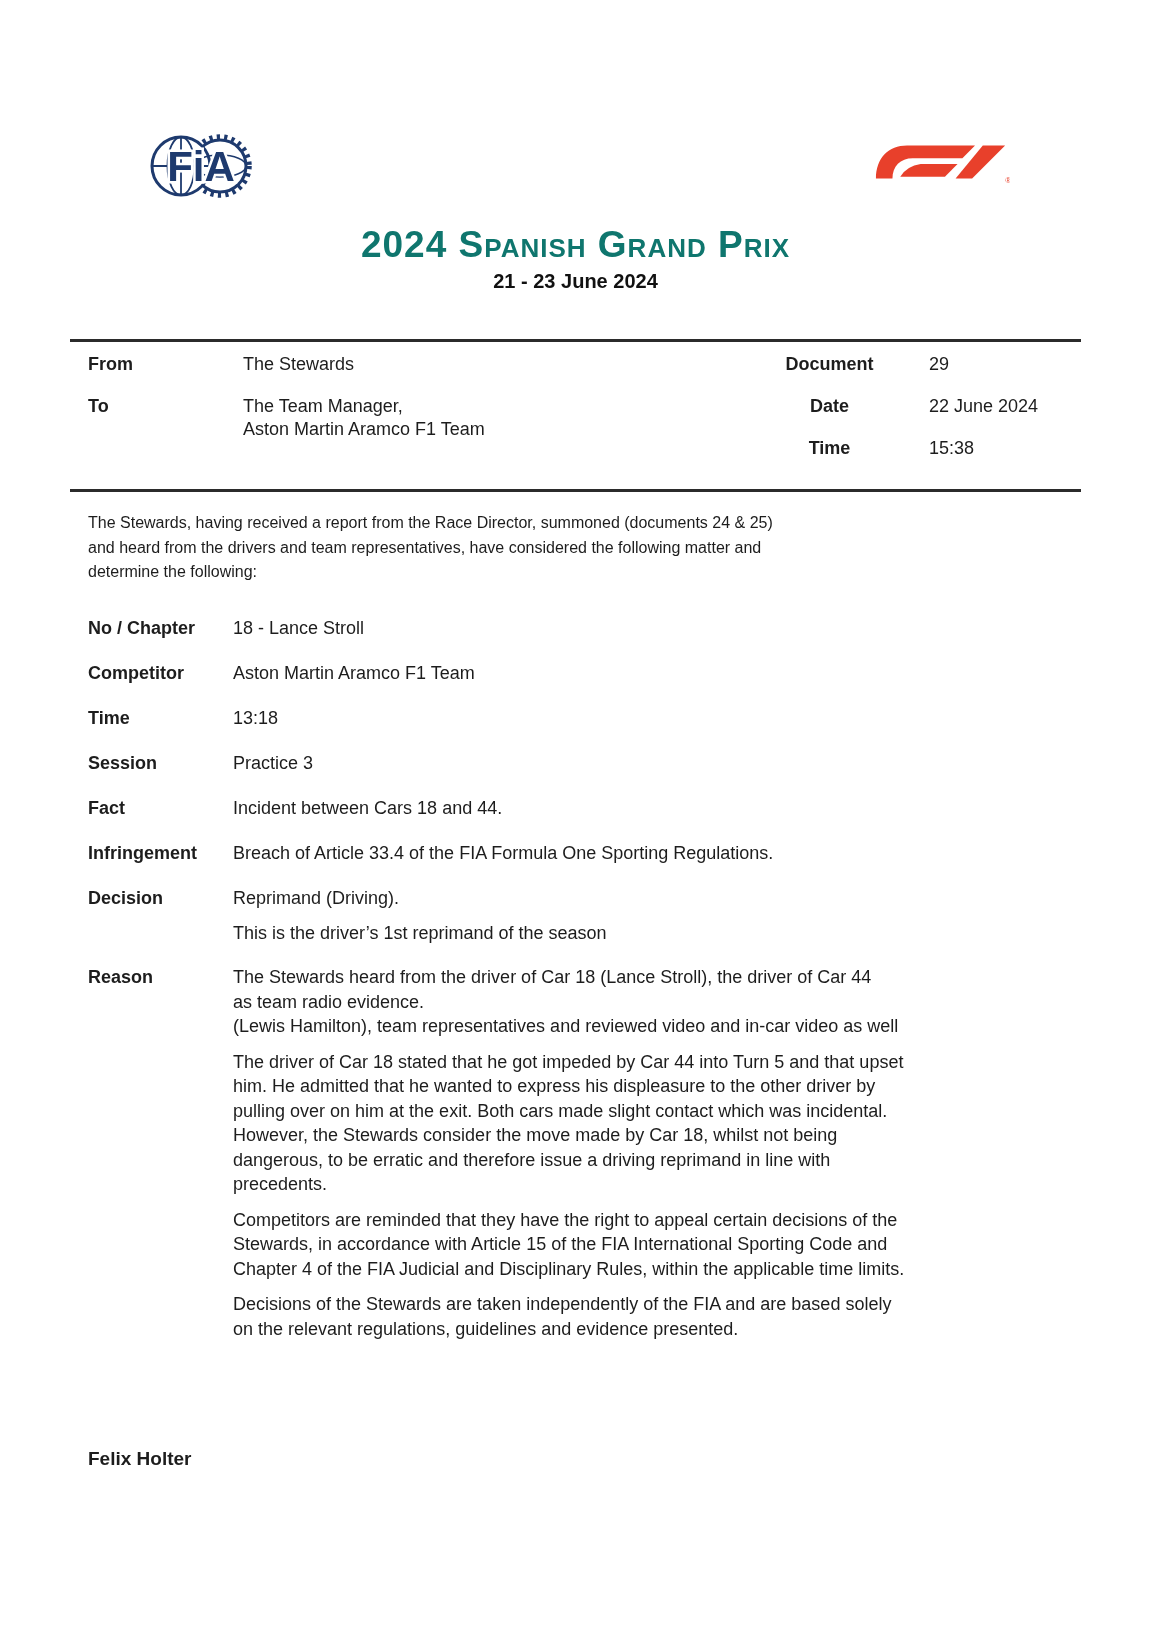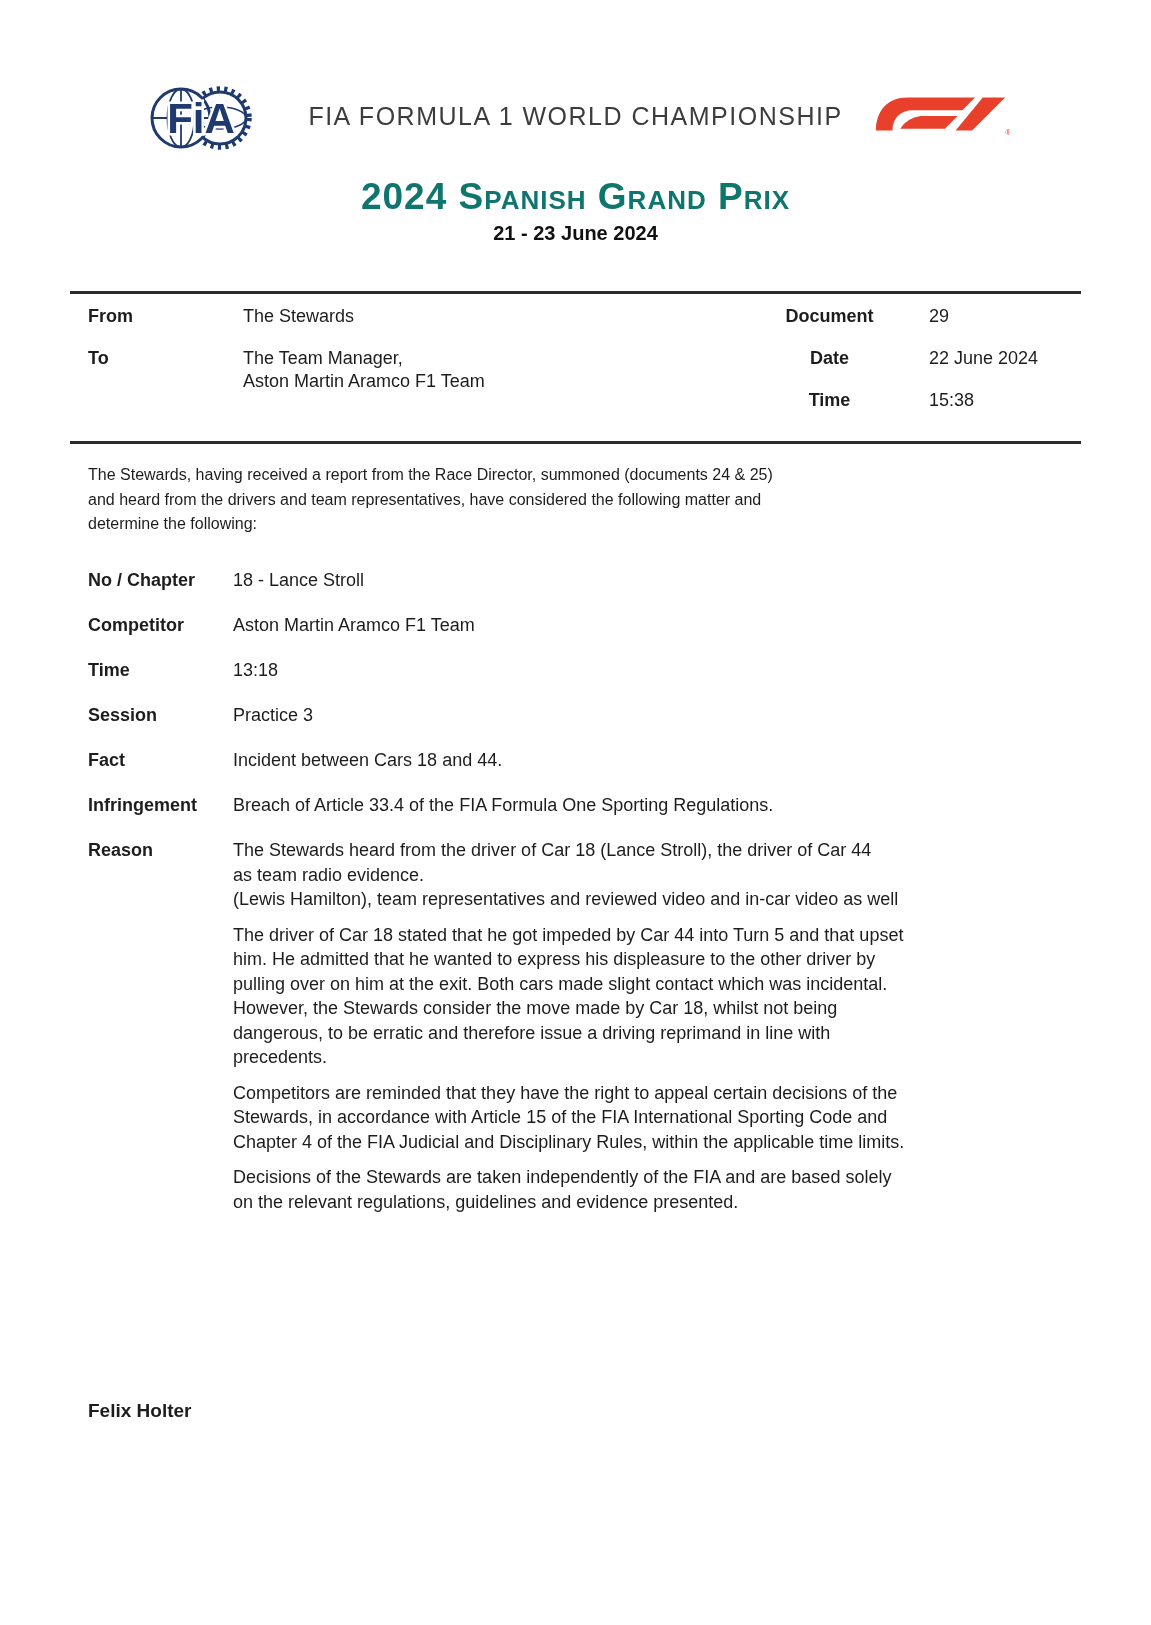--- a/index.html
+++ b/index.html
@@ -4,20 +4,21 @@
 <style>
   html,body { margin:0; padding:0; background:#ffffff; }
   .page {
     position: relative;
     width: 1151px;
     height: 1418px;
     background: #ffffff;
     font-family: "Liberation Sans", "DejaVu Sans", sans-serif;
     color: #1d1d1d;
     overflow: hidden;
+    margin-top: 48px;
   }
 
   
   .fia-logo { position:absolute; left:148px; top:85px; width:107px; height:66px; }
   .championship {
     position:absolute; left:0; right:0; top:102px;
     text-align:center;
     font-size:25px; font-weight:400; letter-spacing:1.5px;
     color:#3c3c3c; white-space:nowrap;
   }
@@ -79,21 +80,20 @@
     <circle cx="72" cy="32.5" r="29" fill="none" stroke="#1e3a6e" stroke-width="5.5" stroke-dasharray="3.2 4.2"></circle>
     <circle cx="72" cy="32.5" r="26" fill="#ffffff" stroke="#1e3a6e" stroke-width="3"></circle>
     <circle cx="33" cy="32.5" r="29" fill="#ffffff" stroke="#1e3a6e" stroke-width="3"></circle>
     <ellipse cx="33" cy="32.5" rx="13.5" ry="29" fill="none" stroke="#1e3a6e" stroke-width="1.8"></ellipse>
     <line x1="4" y1="32.5" x2="62" y2="32.5" stroke="#1e3a6e" stroke-width="1.8"></line>
     <line x1="33" y1="3.5" x2="33" y2="61.5" stroke="#1e3a6e" stroke-width="1.8"></line>
     <ellipse cx="72" cy="32.5" rx="26" ry="11" fill="none" stroke="#1e3a6e" stroke-width="1.5"></ellipse>
     <text x="53" y="47" text-anchor="middle" font-family="Liberation Sans, sans-serif" font-size="42" font-weight="800" fill="#1e3a6e" stroke="#ffffff" stroke-width="5" paint-order="stroke">FiA</text>
   </svg>
 
-  <div class="championship">FIA FORMULA 1 WORLD CHAMPIONSHIP</div>
 
   <svg class="f1-logo" viewBox="0 0 140 50" xmlns="http://www.w3.org/2000/svg">
     <path d="M 34 6 L 104 6 L 91 19 L 40 19 C 27 19 19 27 19 40 L 2 40 C 2 19 15 6 34 6 Z" fill="#e8402b"></path>
     <path d="M 48 25 L 86 25 L 73 38 L 27 38 Q 34 27 48 25 Z" fill="#e8402b"></path>
     <path d="M 112 6 L 135 6 L 101 40 L 84 40 Z" fill="#e8402b"></path>
     <text x="135" y="45" font-size="8" fill="#e8402b" font-family="Liberation Sans, sans-serif">®</text>
   </svg>
 
   <div class="event-title">2024 Spanish Grand Prix</div>
   <div class="event-dates">21 - 23 June 2024</div>
@@ -163,20 +163,27 @@
     <div class="field-row">
       <div class="field-label">Fact</div>
       <div class="field-value">Incident between Cars 18 and 44.</div>
     </div>
 
     <div class="field-row">
       <div class="field-label">Infringement</div>
       <div class="field-value">Breach of Article 33.4 of the FIA Formula One Sporting Regulations.</div>
     </div>
 
+    <div class="field-row">
+      <div class="field-label">Decision</div>
+      <div class="field-value decision-lines">
+          <div class="line">Reprimand (Driving).</div>
+          <div class="line">This is the driver’s 1st reprimand of the season</div>
+        </div>
+    </div>
 
     <div class="field-row">
       <div class="field-label">Reason</div>
       <div class="field-value">
         <div class="para">
             <div class="line">The Stewards heard from the driver of Car 18 (Lance Stroll), the driver of Car 44</div>
             <div class="line">as team radio evidence.</div>
             <div class="line">(Lewis Hamilton), team representatives and reviewed video and in-car video as well</div>
           </div>
         <div class="para">

